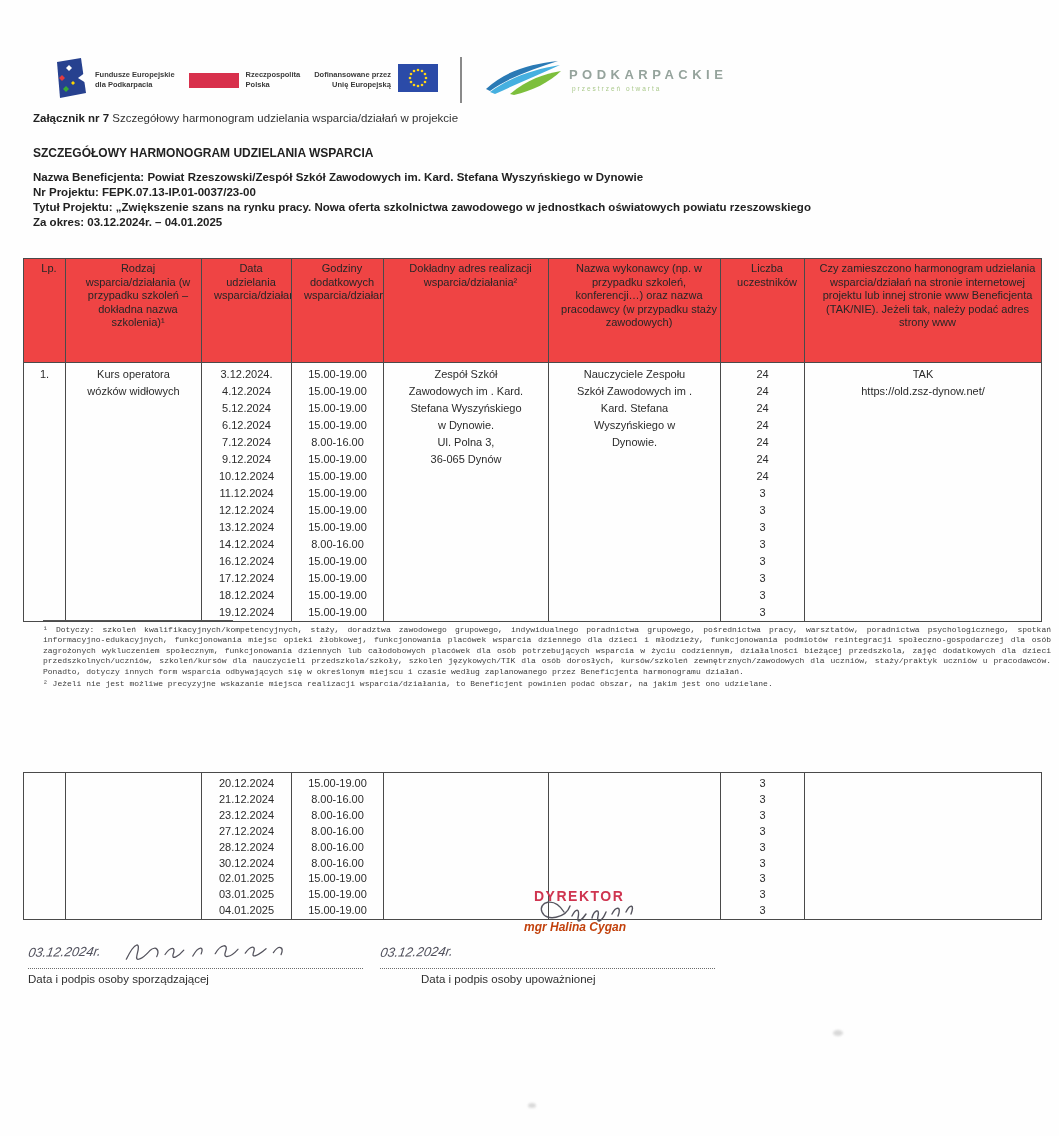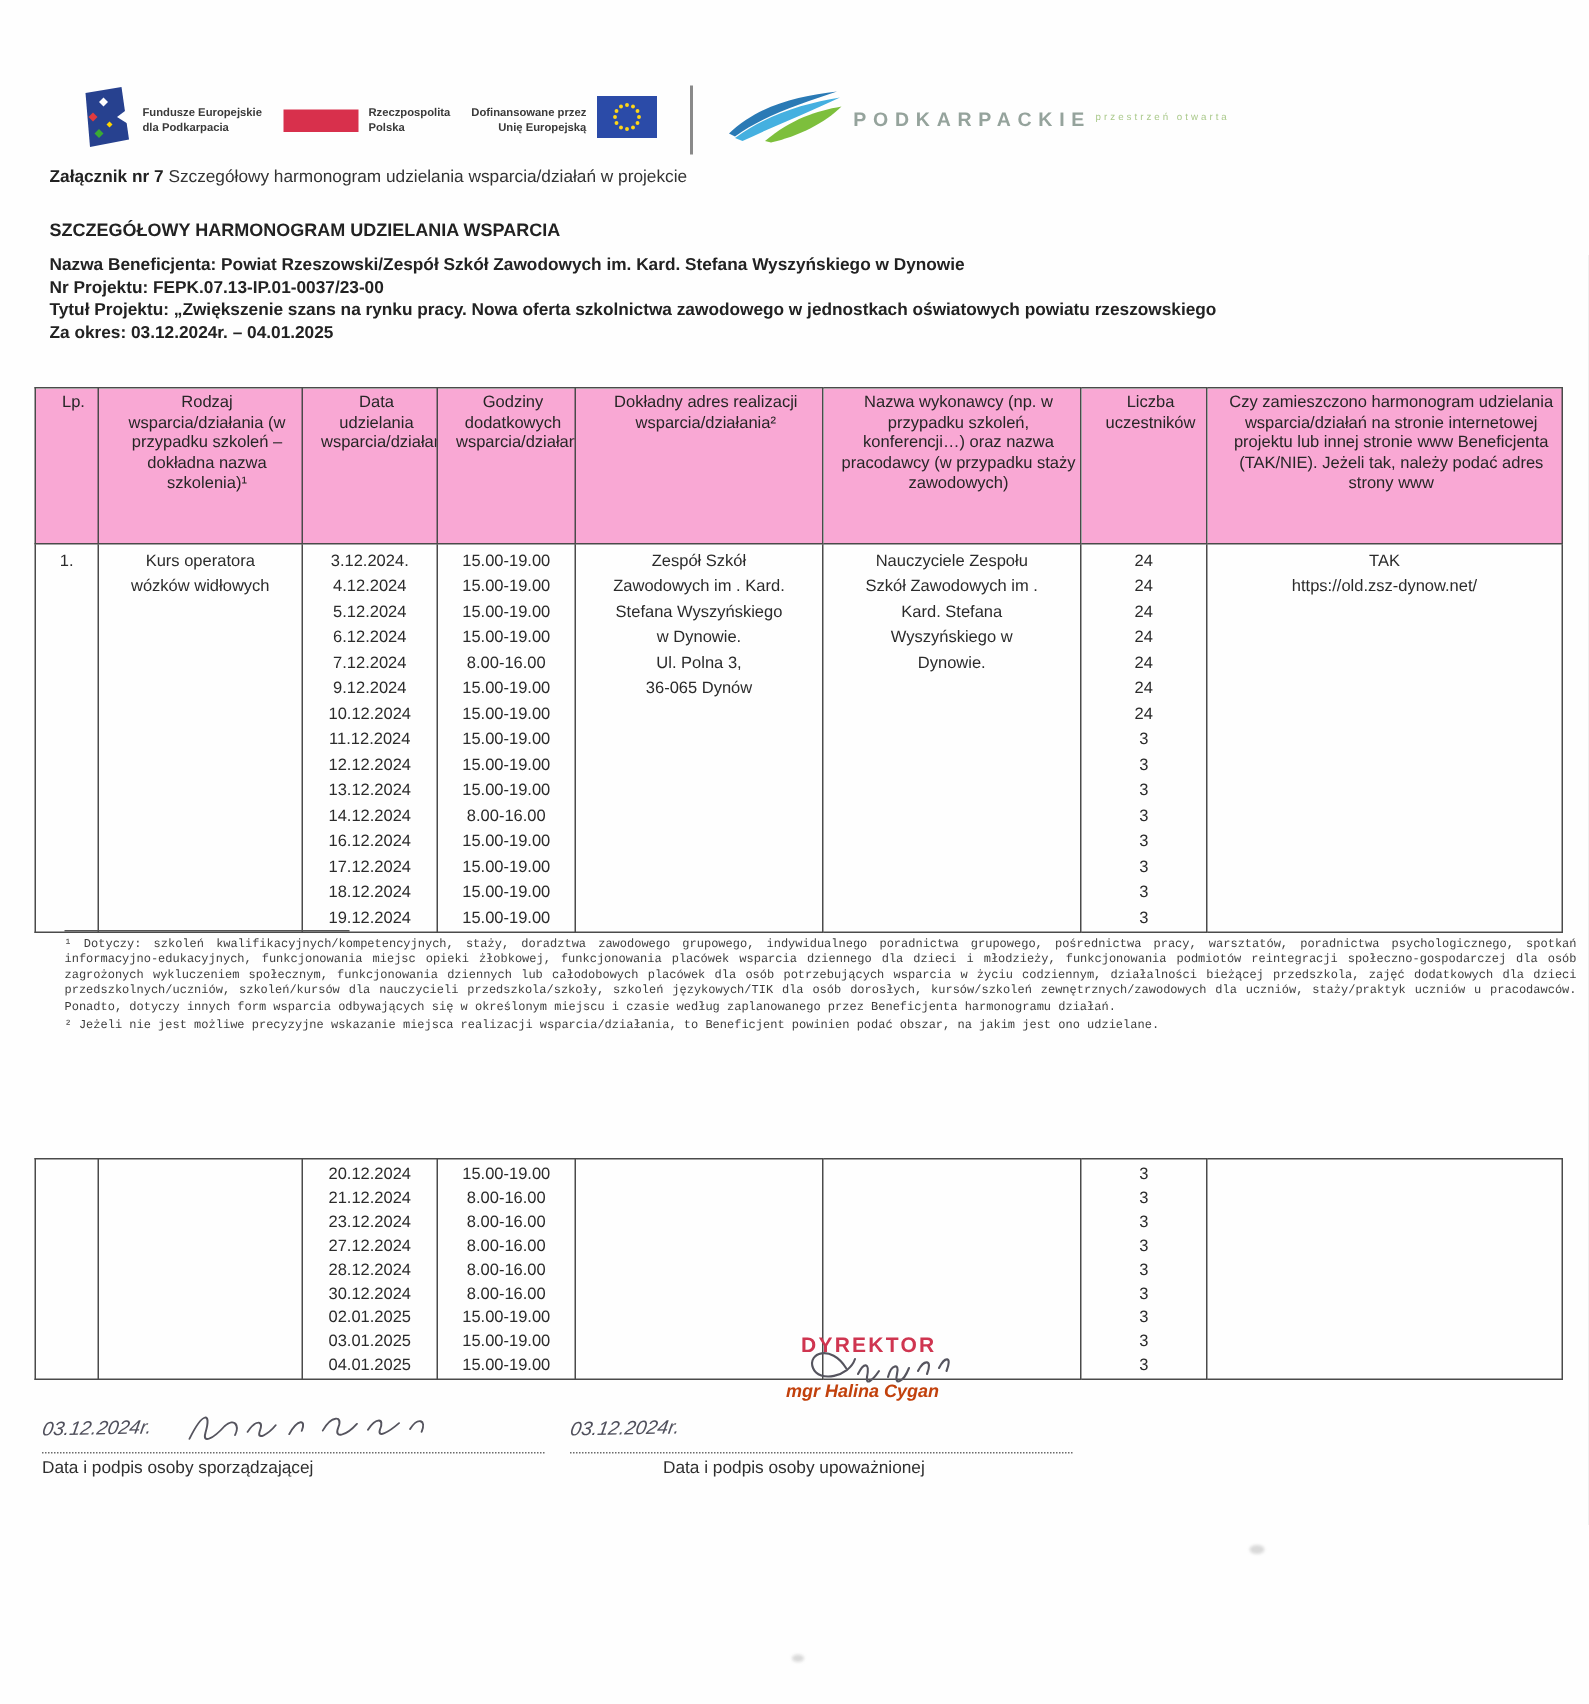--- a/index.html
+++ b/index.html
@@ -8,32 +8,32 @@
     font-family:"Liberation Sans",sans-serif;color:#2e2e2e;overflow:hidden;
     margin:0 auto;
   }
   
   .logos{position:absolute;left:52px;top:54px;height:52px;display:flex;align-items:center;gap:14px;}
   .logo{display:flex;align-items:center;gap:7px;}
   .logo-text{font-size:7.5px;font-weight:bold;line-height:1.3;color:#3a3a3a;}
   .logo-text.right{text-align:right;}
   .flag-red{width:50px;height:15px;background:#d8304c;}
   .logos-divider{width:2px;height:46px;background:#8a8a8a;margin:0 8px;}
-  .pk-text{display:flex;flex-direction:row;line-height:1.1;}
+  .pk-text{display:flex;flex-direction:column;line-height:1.1;}
   .pk-name{font-size:13px;letter-spacing:4.5px;color:#95a39c;font-weight:bold;}
   .pk-sub{font-size:6.5px;letter-spacing:2px;color:#aac98b;margin-top:2px;margin-left:3px;}
   
   .attachment{position:absolute;left:33px;top:112px;font-size:11.5px;color:#333;}
   .attachment b{color:#222;}
   .doc-title{position:absolute;left:33px;top:146px;font-size:12px;font-weight:bold;color:#222;}
   .meta{position:absolute;left:33px;top:170px;font-size:11.5px;font-weight:bold;color:#222;line-height:15px;width:1000px;}
   
   table.doc{border-collapse:collapse;table-layout:fixed;width:1018px;font-size:11px;color:#2b2b2b;}
   table.doc th,table.doc td{border:1.2px solid #4a4a4a;vertical-align:top;text-align:center;padding:3px 3px 0 3px;overflow:hidden;}
-  table.doc th{background:#f9a8d4;font-weight:normal;line-height:13.5px;height:100px;color:#262626;padding-left:12px;}
+  table.doc th{background:#ef4444;font-weight:normal;line-height:13.5px;height:100px;color:#262626;padding-left:12px;}
   .t1{position:absolute;left:23px;top:258px;}
   .t1 td{height:252px;line-height:17px;}
   .t2{position:absolute;left:23px;top:772px;}
   .t2 td{height:142px;line-height:15.9px;}
   .lines{white-space:pre-line;}
   .lp-cell{text-align:center;}
   
   .footnotes{position:absolute;left:43px;top:620px;width:1008px;font-size:8px;line-height:1.3;color:#3d3d3d;font-family:Liberation Mono, monospace;}
   .footnote-rule{width:190px;border-top:1.2px solid #555;margin-bottom:4px;}
   .footnotes p{margin:0 0 2px 0;text-align:justify;}
@@ -42,21 +42,21 @@
   .stamp-title{font-size:14px;font-weight:bold;letter-spacing:1.5px;color:#cf3550;margin-left:10px;}
   .stamp-name{font-size:12px;font-weight:bold;font-style:italic;color:#c2410c;margin-top:16px;}
   .stamp-squiggle{position:absolute;left:12px;top:4px;}
   
   .sig{position:absolute;width:335px;}
   .sig-left{left:28px;top:942px;}
   .sig-right{left:380px;top:942px;}
   .sig-hand{position:relative;height:26px;font-size:13px;color:#50505c;transform:skewX(-10deg) rotate(-1deg);font-style:italic;}
   .sig-line{border-bottom:1.6px dotted #6b6b6b;height:0;}
   .sig-caption{font-size:11.5px;color:#2f2f2f;margin-top:4px;}
-  .sig-right .sig-caption{margin-left:62px;}
+  .sig-right .sig-caption{margin-left:41px;}
   .sig-squiggle{position:absolute;left:95px;top:-6px;}
   
   .speck{position:absolute;background:#d9d9d9;border-radius:50%;filter:blur(1px);}
 </style>
 </head>
 <body>
 
 <div class="page">
 
   <div class="logos">

